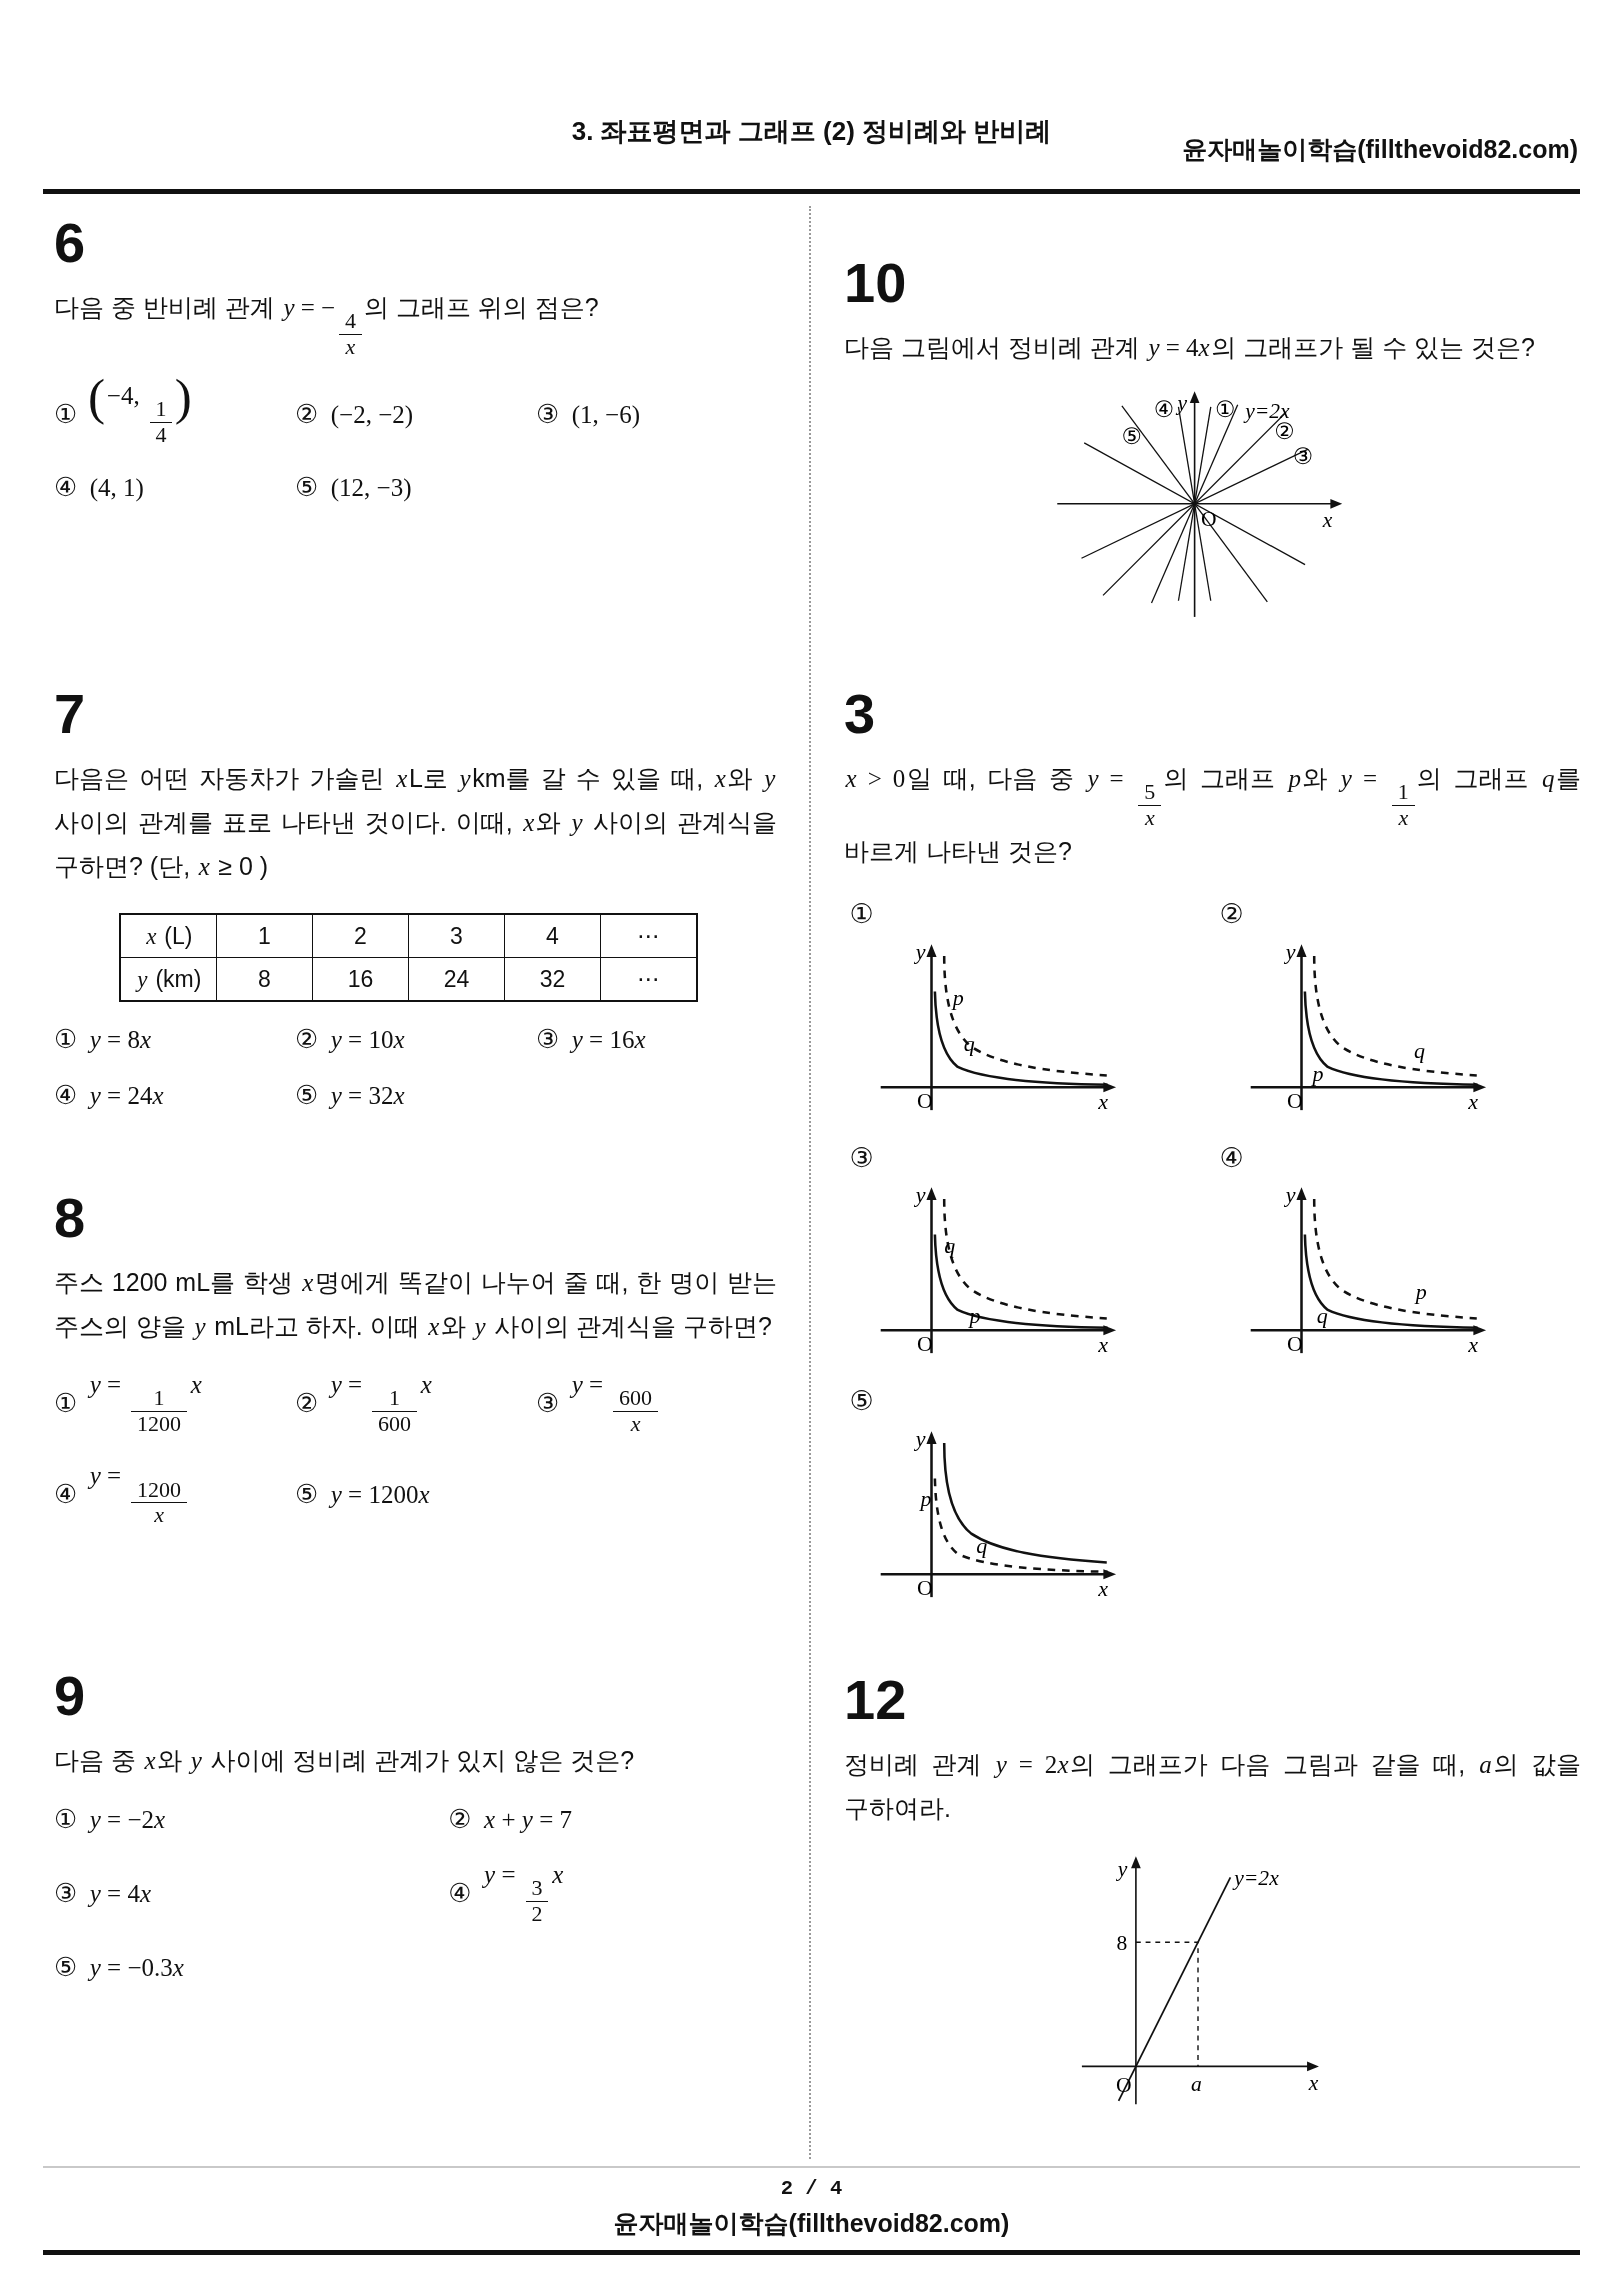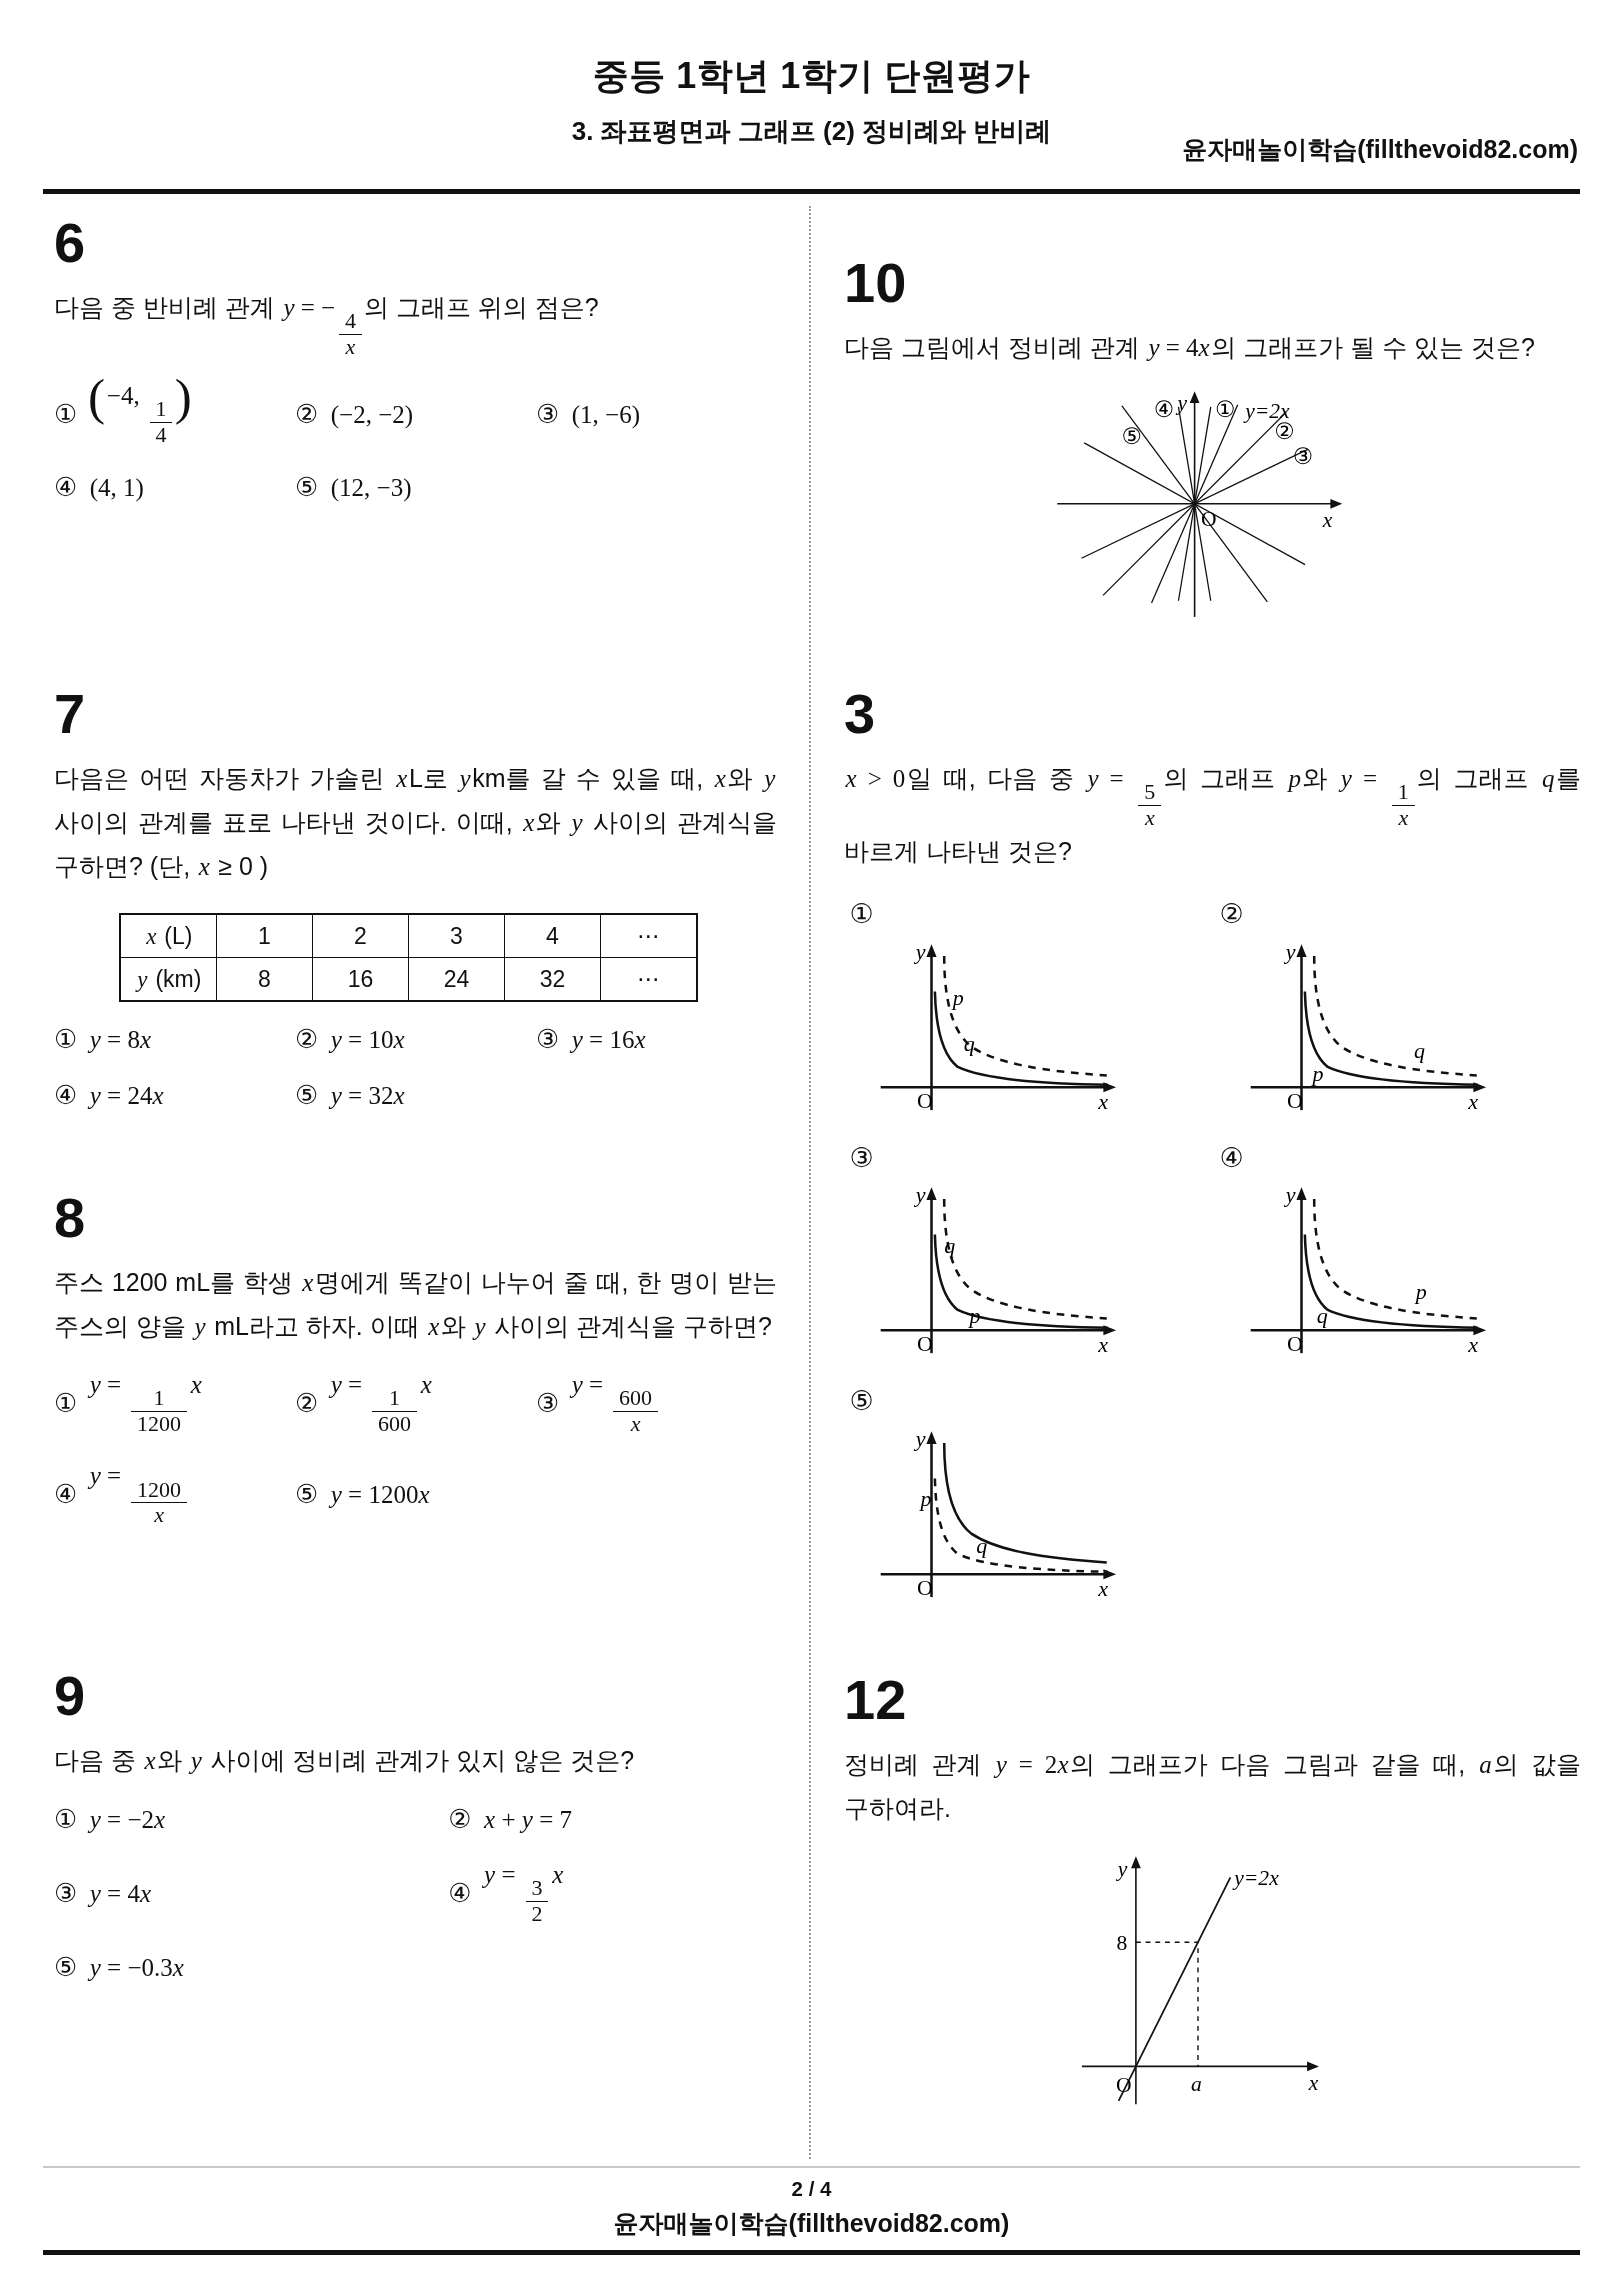--- a/index.html
+++ b/index.html
@@ -68,30 +68,29 @@
   text.s-math{font:italic 26px "Liberation Serif","DejaVu Serif",serif;}
   text.s-plain{font:26px "Liberation Serif","DejaVu Serif",serif;}
 
   
   .optgrid{margin-top:24px;display:grid;grid-template-columns:370px 367px;row-gap:25px;}
   .opt .olabel{font-size:27px;margin-left:5.4px;}
   .opt .graph-svg{margin:8.6px 0 0 24px;}
 
   
   .footer-rule{position:absolute;top:2166px;left:43px;width:1537px;height:1.6px;background:#c9c9c9;}
-  .footer-page{position:absolute;top:2177px;left:0;width:100%;text-align:center;font-size:20.5px;font-weight:600;}
+  .footer-page{position:absolute;top:2177px;left:0;width:100%;text-align:center;font-size:20.5px;font-weight:600;font-family:Liberation Mono, monospace;}
   .footer-site{position:absolute;top:2207px;left:0;width:100%;text-align:center;font-size:25px;font-weight:700;}
   .footer-bar{position:absolute;top:2250px;left:43px;width:1537px;height:5.4px;background:#111;}
 </style>
 </head>
 <body>
 
 <div class="page">
 
-  <div class="header-title">중등 1학년 1학기 단원평가</div>
   <div class="header-sub">3. 좌표평면과 그래프 (2) 정비례와 반비례</div>
   <div class="header-site">윤자매놀이학습(fillthevoid82.com)</div>
   <div class="header-rule"></div>
 
   <div class="divider-v"></div>
 
   <div class="q" id="q6">
     <div class="qnum">6</div>
     <div class="prompt">다음 중 반비례 관계 <span class="math"><i>y</i> = −</span><span class="frac">
           <span class="num"><span class="math">4</span></span>

